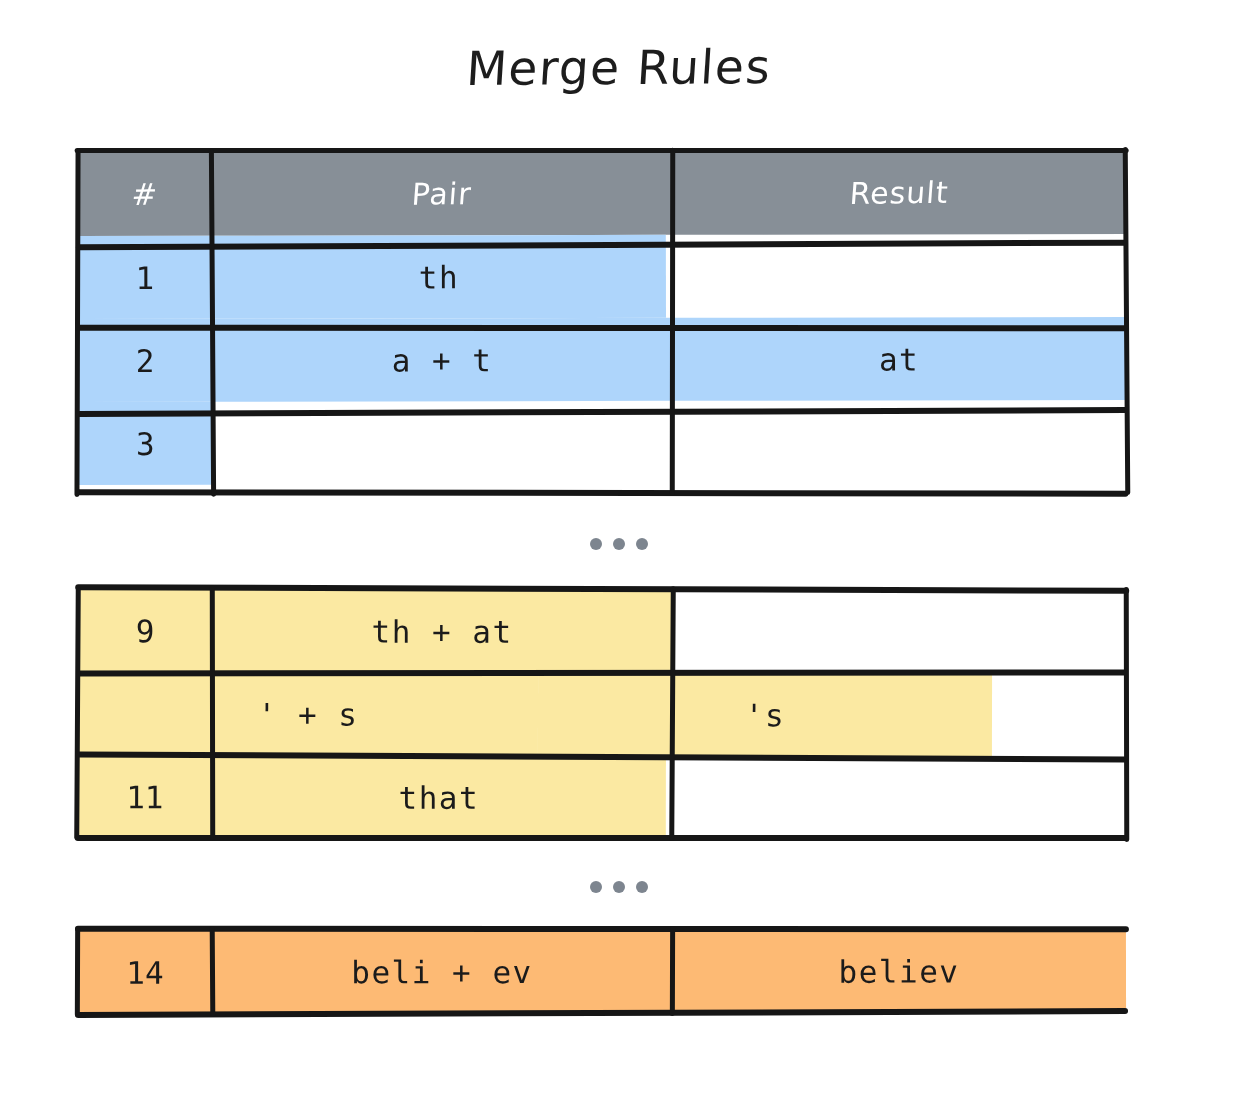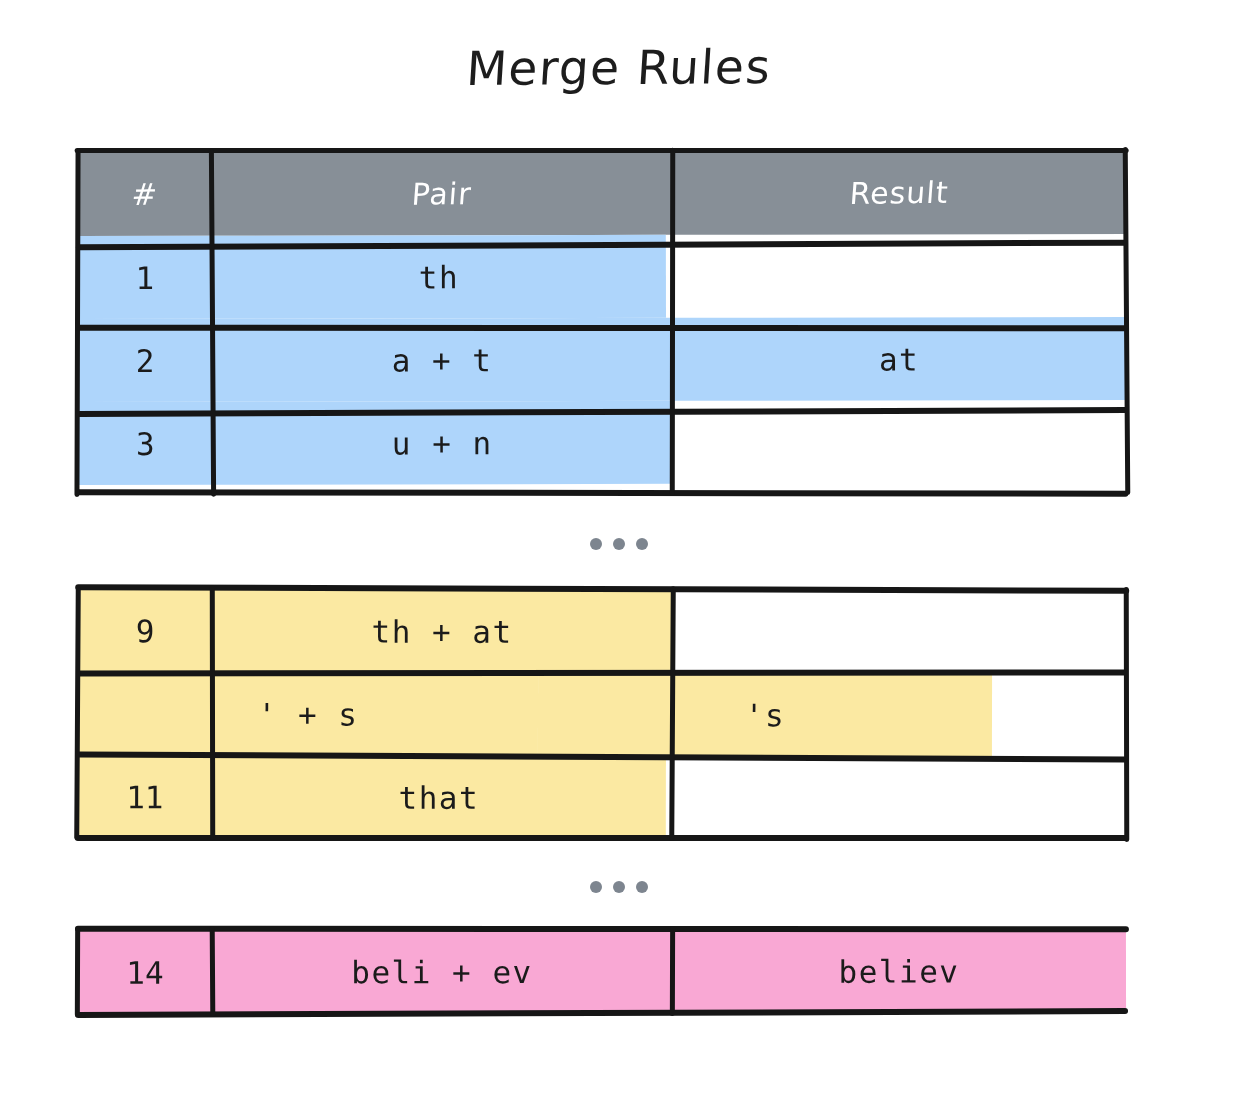--- a/index.html
+++ b/index.html
@@ -56,21 +56,21 @@
   }
 
   .col-num   { width: 134px; }
   .col-pair  { width: 460px; }
   .col-res   { width: 454px; }
 
   
   .fill-head { background: #878f97; }
   .fill-blue { background: #aed5fb; }
   .fill-yell { background: #fbe9a2; }
-  .fill-grn  { background: #f9a8d4; }
+  .fill-grn  { background: #fdba74; }
 
   
   .ink {
     position: absolute;
     background: #161616;
     pointer-events: none;
   }
   .ink-h { height: 5px; border-radius: 3px; }
   .ink-v { width: 5px; border-radius: 3px; }
 
@@ -152,23 +152,20 @@
     </div>
     <div class="cell col-res fill-blue">
       <span class="mono">at</span>
     </div>
   </div>
 
   <div class="row">
     <div class="cell col-num fill-blue">
       <span class="mono-num">3</span>
     </div>
-    <div class="cell col-pair fill-blue">
-      <span class="mono">u + n</span>
-    </div>
   </div>
 
   <div class="ink ink-h" style="left:-3px;  top:-4px;  width:1054px; transform:rotate(0.12deg);"></div>
   <div class="ink ink-h" style="left:-2px;  top:90px;  width:1052px; height:6px; transform:rotate(-0.14deg);"></div>
   <div class="ink ink-h" style="left:-1px;  top:173px; width:1051px; height:6px; transform:rotate(0.16deg);"></div>
   <div class="ink ink-h" style="left:-2px;  top:257px; width:1052px; height:6px; transform:rotate(-0.1deg);"></div>
   <div class="ink ink-h" style="left:-3px; top:338px; width:1053px; height:6px; transform:rotate(0.2deg);"></div>
 
   <div class="ink ink-v" style="left:-3px;  top:-4px; height:348px; transform:rotate(0.3deg);"></div>
   <div class="ink ink-v" style="left:132px; top:-4px; height:348px; transform:rotate(-0.25deg);"></div>

